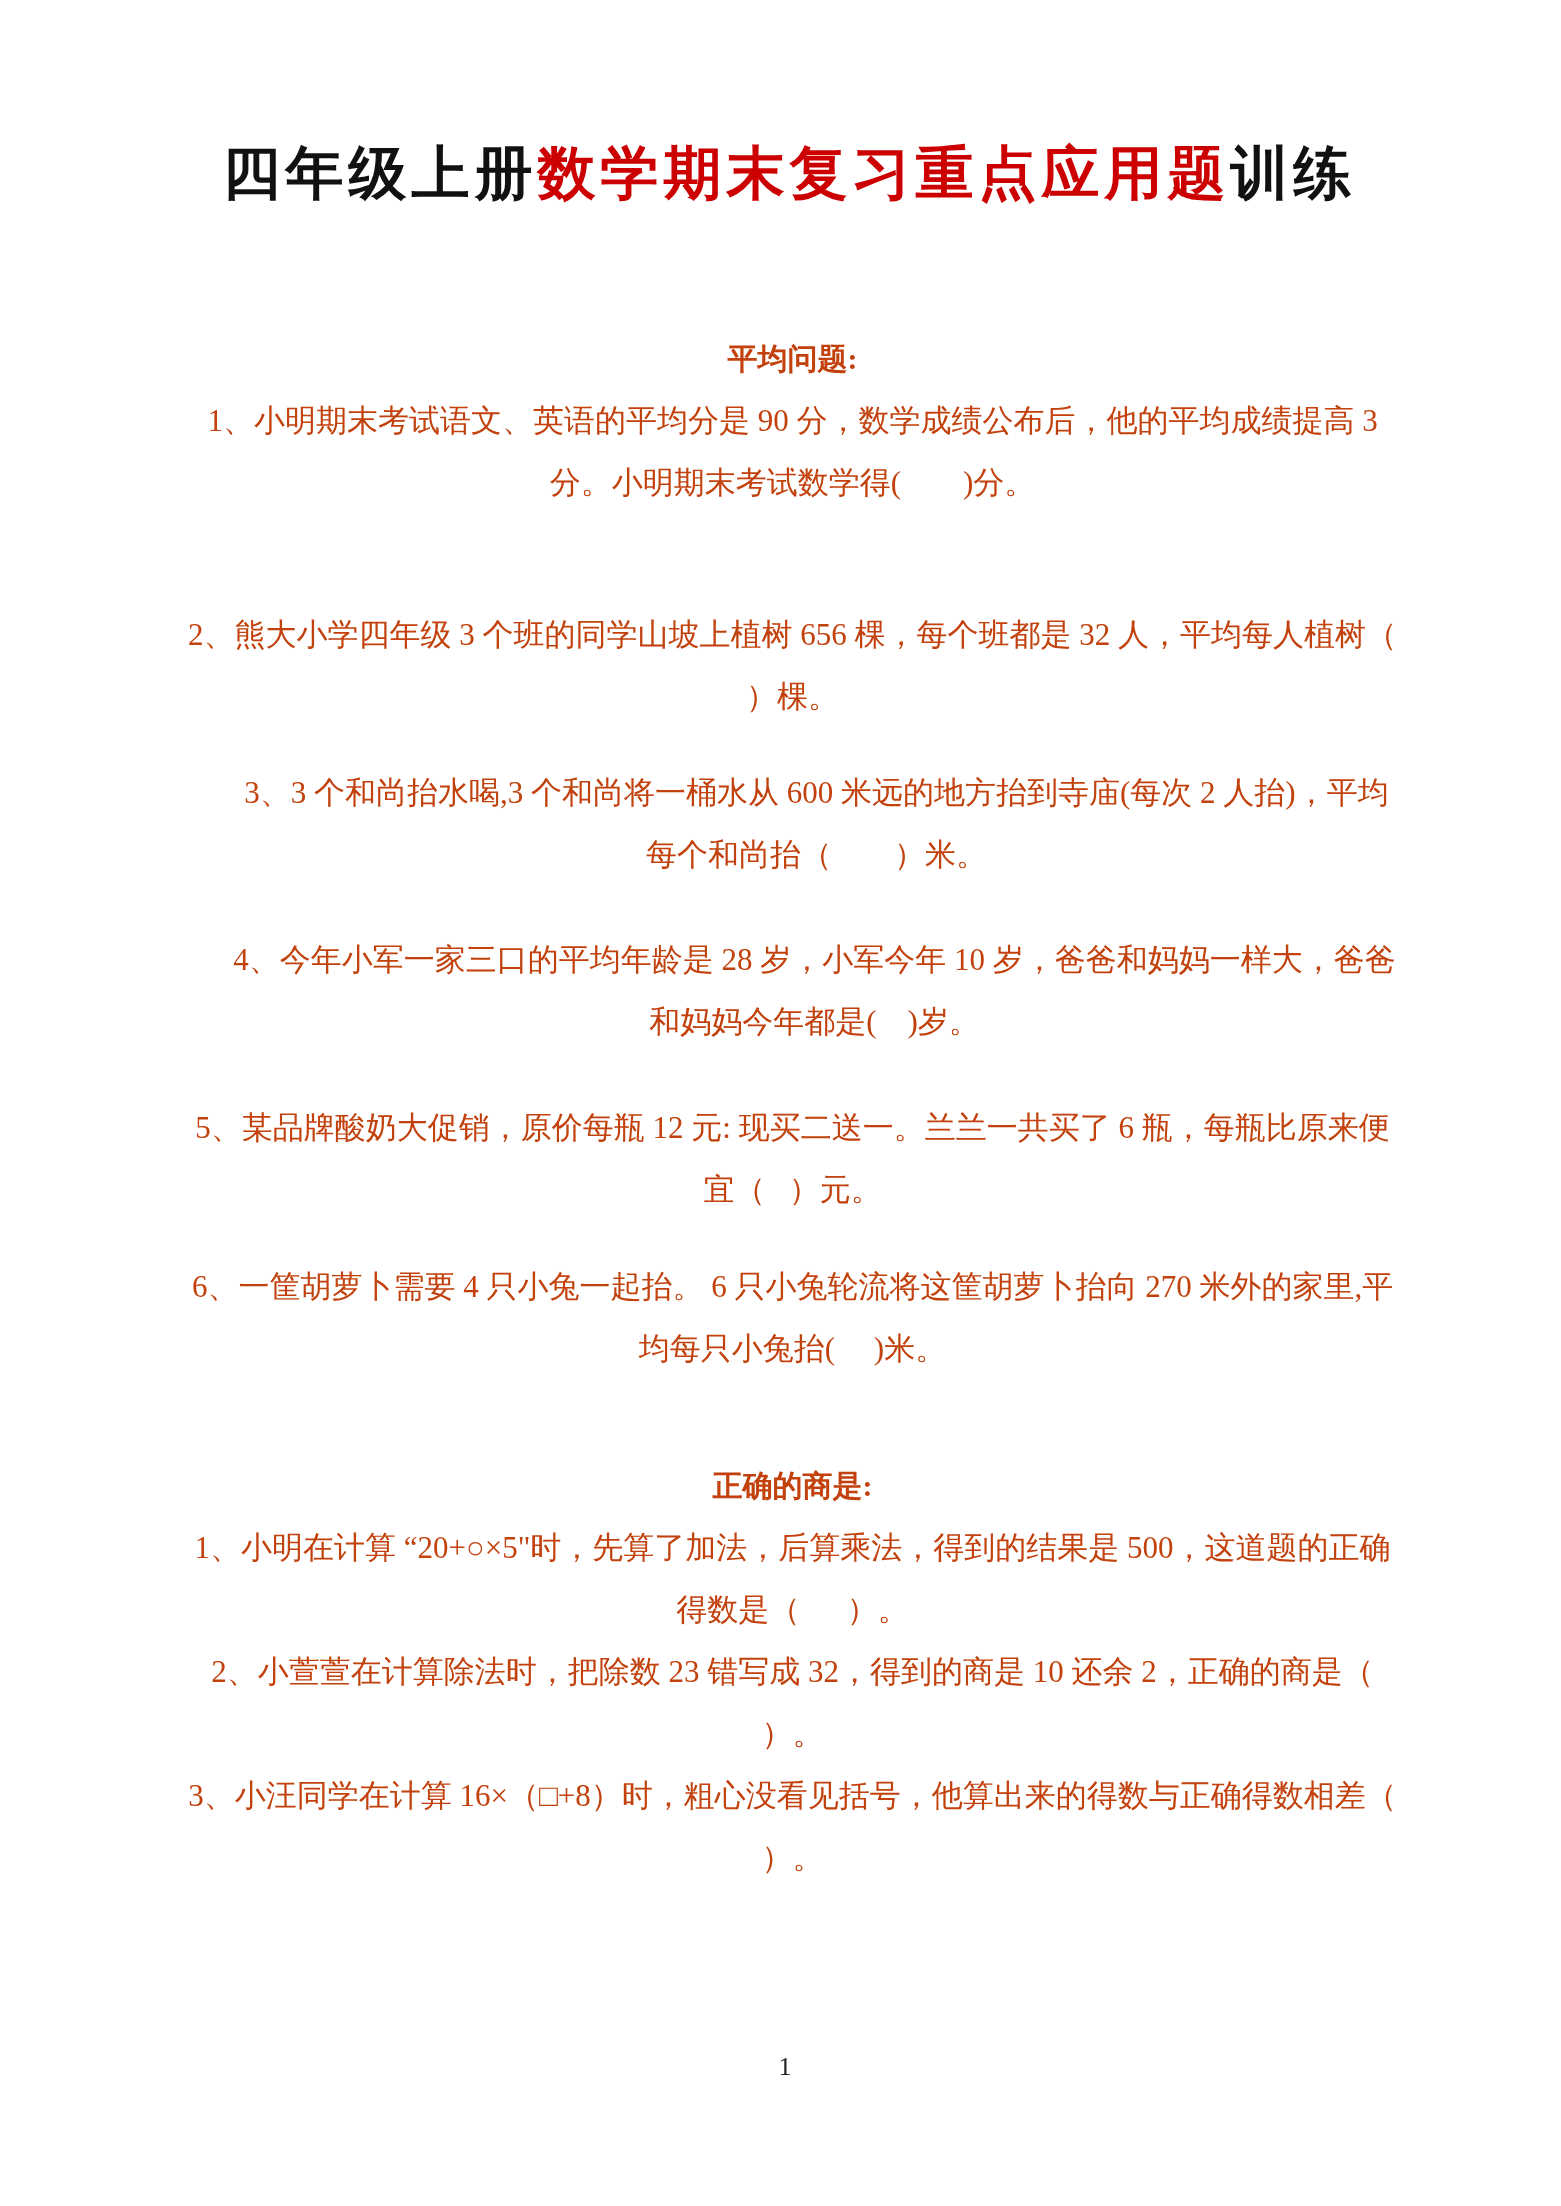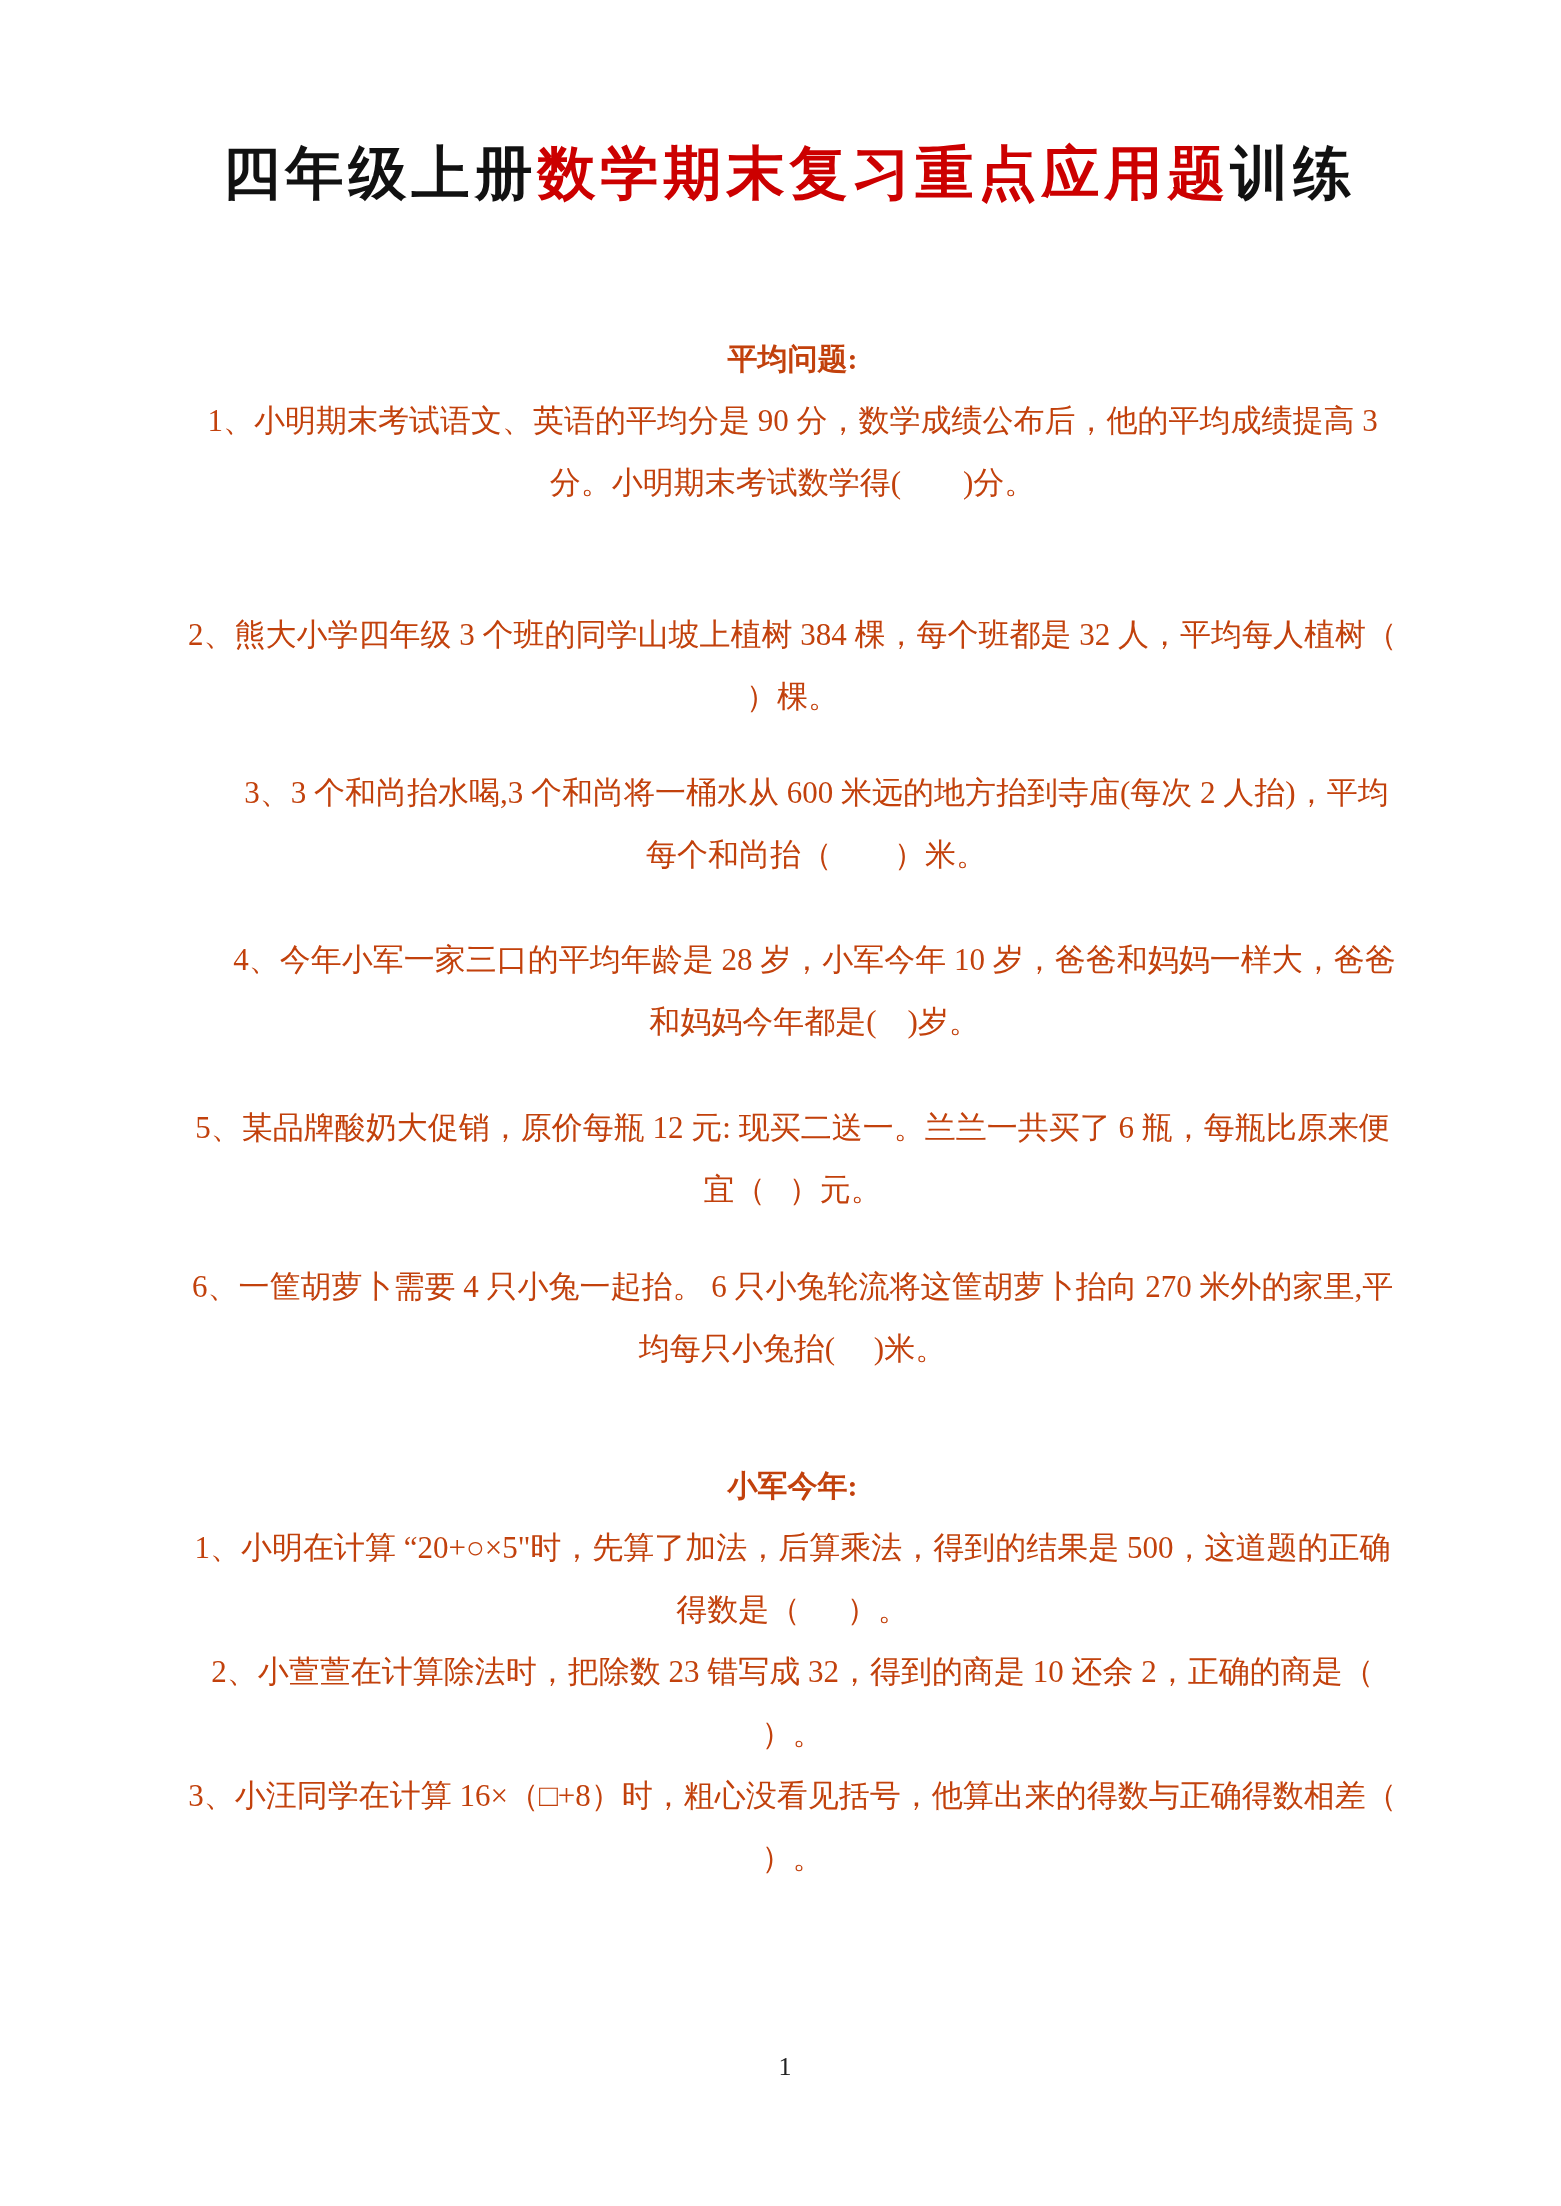--- a/index.html
+++ b/index.html
@@ -72,31 +72,31 @@
 
   <h1 class="title"><span>四年级上册</span><span class="accent" style="color: rgb(204, 0, 0);">数学期末复习重点应用题</span><span>训练</span></h1>
 
   <div class="content">
 
     <p class="section-heading sh1">平均问题:</p>
 
     <p class="q mt0">1、小明期末考试语文、英语的平均分是 90 分，数学成绩公布后，他的平均成绩提高 3 分。小明期末考试数学得(        )分。</p>
 
 
-    <p class="q mt90">2、熊大小学四年级 3 个班的同学山坡上植树 384 棵，每个班都是 32 人，平均每人植树（      ）棵。</p>
+    <p class="q mt90">2、熊大小学四年级 3 个班的同学山坡上植树 656 棵，每个班都是 32 人，平均每人植树（      ）棵。</p>
 
     <p class="q mt34">3、3 个和尚抬水喝,3 个和尚将一桶水从 600 米远的地方抬到寺庙(每次 2 人抬)，平均每个和尚抬（        ）米。</p>
 
     <p class="q mt43">4、今年小军一家三口的平均年龄是 28 岁，小军今年 10 岁，爸爸和妈妈一样大，爸爸和妈妈今年都是(    )岁。</p>
 
     <p class="q mt44">5、某品牌酸奶大促销，原价每瓶 12 元: 现买二送一。兰兰一共买了 6 瓶，每瓶比原来便宜（   ）元。</p>
 
     <p class="q mt35">6、一筐胡萝卜需要 4 只小兔一起抬。 6 只小兔轮流将这筐胡萝卜抬向 270 米外的家里,平均每只小兔抬(     )米。</p>
 
-    <p class="section-heading sh2">小军今年:</p>
+    <p class="section-heading sh2">正确的商是:</p>
 
     <p class="q mt0">1、小明在计算 “20+○×5"时，先算了加法，后算乘法，得到的结果是 500，这道题的正确得数是（      ）。</p>
 
     <p class="q mt0">2、小萱萱在计算除法时，把除数 23 错写成 32，得到的商是 10 还余 2，正确的商是（          ）。</p>
 
     <p class="q mt0">3、小汪同学在计算 16×（□+8）时，粗心没看见括号，他算出来的得数与正确得数相差（        ）。</p>
 
   </div>
 
   <div class="page-num">1</div>

